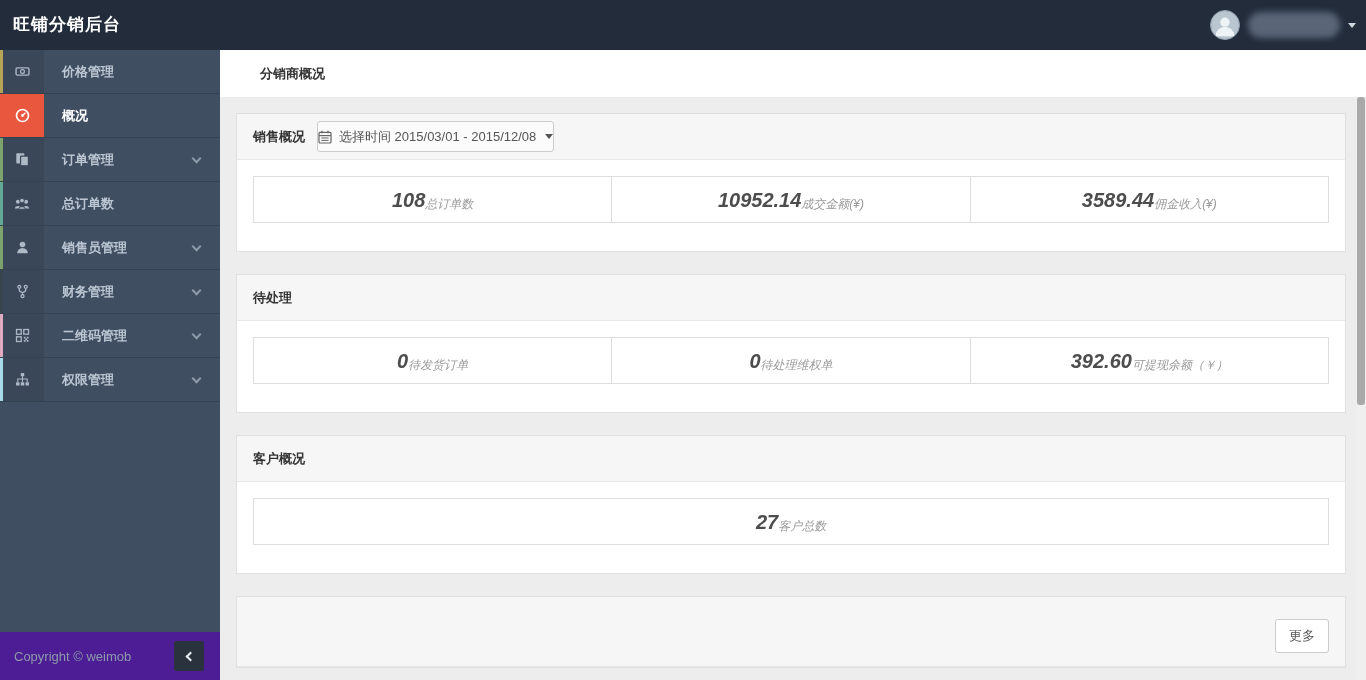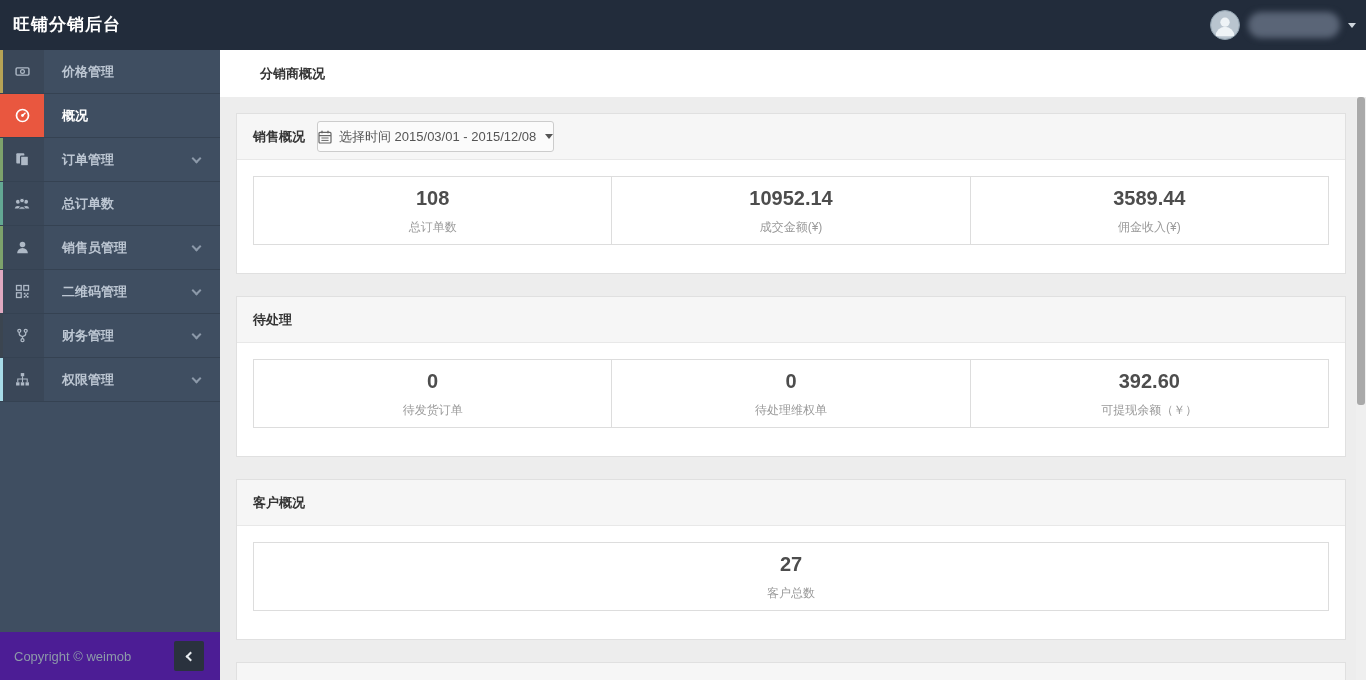--- a/index.html
+++ b/index.html
@@ -35,21 +35,21 @@
 
   .panel { background:#ffffff; border:1px solid #e0e0e0; margin-bottom:22px; }
   .panel-header { background:#f6f6f6; height:46px; padding:0 16px; display:flex; align-items:center; border-bottom:1px solid #e8e8e8; }
   .panel-title { font-size:13px; font-weight:bold; color:#333333; }
   .panel-body { padding:16px 16px 28px 16px; background:#ffffff; }
 
   .date-btn { margin-left:12px; height:31px; padding:0 0; background:#fbfbfb; border:1px solid #cccccc; border-radius:3px; display:flex; align-items:center; gap:7px; font-size:13px; color:#555555; cursor:pointer; }
   .date-btn .caret-down { border-top-color:#555555; margin-left:2px; }
 
   .stat-row { display:flex; }
-  .stat-cell { flex:1; height:69px; border:1px solid #dddddd; margin-left:-1px; display:flex; flex-direction:column; align-items:center; justify-content:center; background:#ffffff; }
+  .stat-cell { flex:1; height:47px; border:1px solid #dddddd; margin-left:-1px; display:flex; align-items:center; justify-content:center; background:#ffffff;font-style:italic; }
   .stat-cell:first-child { margin-left:0; }
   .stat-value { font-size:20px; font-weight:bold; color:#4d4d4d; line-height:1.2; }
   .stat-label { font-size:12px; color:#9a9a9a; margin-top:9px; }
 
   .more-btn { margin-left:auto; margin-top:22px; background:#ffffff; border:1px solid #cccccc; border-radius:3px; padding:7px 13px; font-size:13px; color:#555555; cursor:pointer; }
 
   
   .scrollbar { position:absolute; right:0; top:97px; width:10px; height:583px; background:#efefef; z-index:40; }
   .scroll-thumb { position:absolute; top:0; left:1px; width:8px; height:308px; background:#a9a9a9; border-radius:3px; }
 
@@ -132,47 +132,47 @@
         <circle cx="7" cy="4.2" r="2.6" fill="currentColor"></circle>
         <path d="M2 12.4 a5 5 0 0 1 10 0 Z" fill="currentColor"></path>
       </svg>
     </span>
     <span class="nav-label">销售员管理</span>
     <span class="chev"></span>
   </div>
 
   <div class="nav-item">
     <span class="nav-icon-cell">
+      <i class="strip" style="background: rgb(59, 69, 80);"></i>
+      <svg width="15" height="15" viewBox="0 0 14 14">
+        <circle cx="4" cy="2.6" r="1.4" fill="none" stroke="currentColor" stroke-width="1.2"></circle>
+        <circle cx="10" cy="2.6" r="1.4" fill="none" stroke="currentColor" stroke-width="1.2"></circle>
+        <circle cx="7" cy="11.4" r="1.4" fill="none" stroke="currentColor" stroke-width="1.2"></circle>
+        <path d="M4 4 v1.6 q0 1.6 3 2.4 M10 4 v1.6 q0 1.6 -3 2.4 M7 8 v2" fill="none" stroke="currentColor" stroke-width="1.2"></path>
+      </svg>
+    </span>
+    <span class="nav-label">财务管理</span>
+    <span class="chev"></span>
+  </div>
+
+  <div class="nav-item">
+    <span class="nav-icon-cell">
       <i class="strip" style="background: rgb(224, 169, 192);"></i>
       <svg width="15" height="15" viewBox="0 0 14 14">
         <rect x="1.4" y="1.4" width="4.4" height="4.4" fill="none" stroke="currentColor" stroke-width="1.2"></rect>
         <rect x="8.2" y="1.4" width="4.4" height="4.4" fill="none" stroke="currentColor" stroke-width="1.2"></rect>
         <rect x="1.4" y="8.2" width="4.4" height="4.4" fill="none" stroke="currentColor" stroke-width="1.2"></rect>
         <rect x="8.2" y="8.2" width="1.6" height="1.6" fill="currentColor"></rect>
         <rect x="11" y="8.2" width="1.6" height="1.6" fill="currentColor"></rect>
         <rect x="9.6" y="9.8" width="1.6" height="1.6" fill="currentColor"></rect>
         <rect x="8.2" y="11.2" width="1.6" height="1.6" fill="currentColor"></rect>
         <rect x="11" y="11.2" width="1.6" height="1.6" fill="currentColor"></rect>
       </svg>
     </span>
     <span class="nav-label">二维码管理</span>
-    <span class="chev"></span>
-  </div>
-
-  <div class="nav-item">
-    <span class="nav-icon-cell">
-      <i class="strip" style="background: rgb(59, 69, 80);"></i>
-      <svg width="15" height="15" viewBox="0 0 14 14">
-        <circle cx="4" cy="2.6" r="1.4" fill="none" stroke="currentColor" stroke-width="1.2"></circle>
-        <circle cx="10" cy="2.6" r="1.4" fill="none" stroke="currentColor" stroke-width="1.2"></circle>
-        <circle cx="7" cy="11.4" r="1.4" fill="none" stroke="currentColor" stroke-width="1.2"></circle>
-        <path d="M4 4 v1.6 q0 1.6 3 2.4 M10 4 v1.6 q0 1.6 -3 2.4 M7 8 v2" fill="none" stroke="currentColor" stroke-width="1.2"></path>
-      </svg>
-    </span>
-    <span class="nav-label">财务管理</span>
     <span class="chev"></span>
   </div>
 
   <div class="nav-item">
     <span class="nav-icon-cell">
       <i class="strip" style="background: rgb(167, 219, 232);"></i>
       <svg width="15" height="15" viewBox="0 0 14 14">
         <rect x="5.4" y="1" width="3.2" height="3" fill="currentColor"></rect>
         <rect x="1" y="9.6" width="3.2" height="3" fill="currentColor"></rect>
         <rect x="5.4" y="9.6" width="3.2" height="3" fill="currentColor"></rect>

